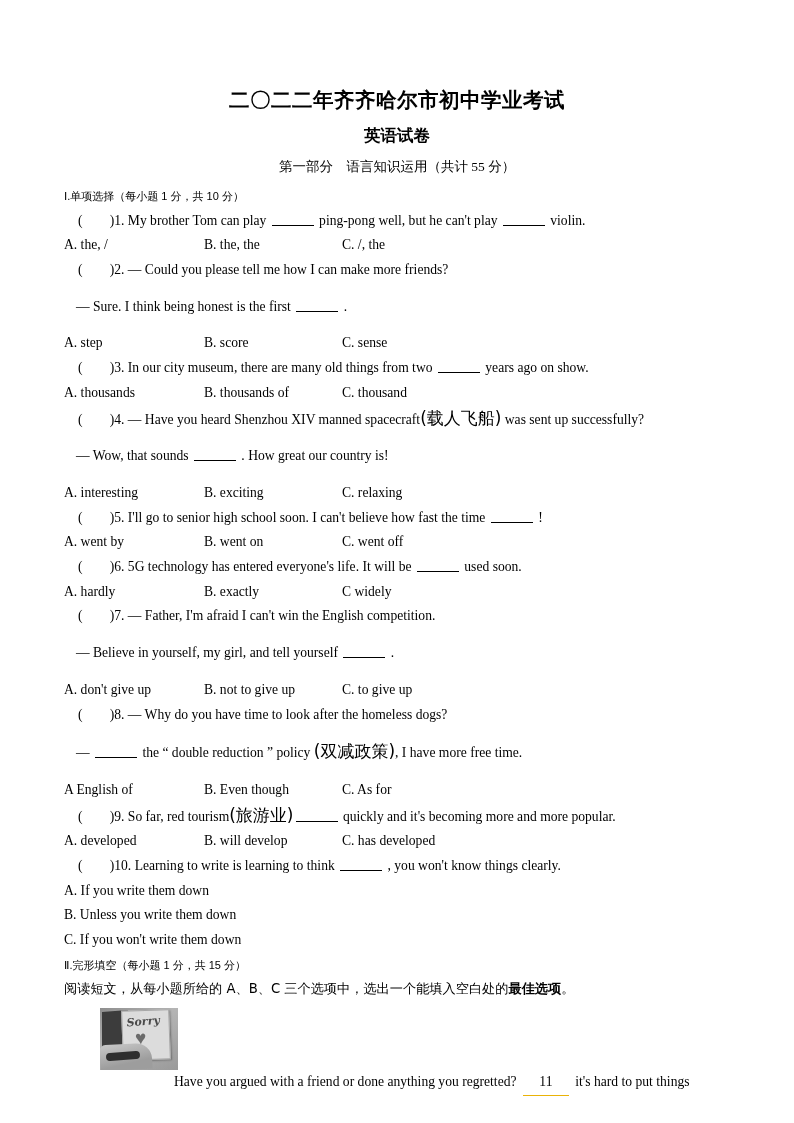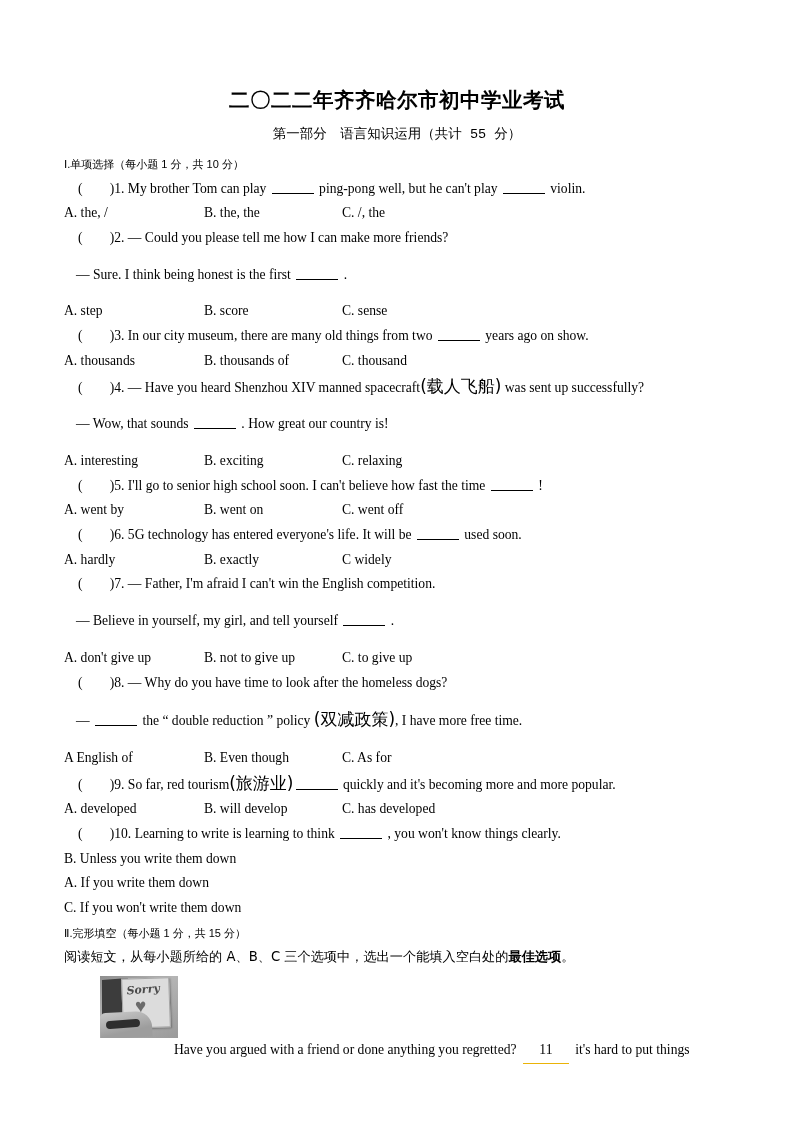--- a/index.html
+++ b/index.html
@@ -42,21 +42,21 @@
   .doc-subtitle {
     text-align: center;
     font-family: "DejaVu Serif", "Liberation Serif", serif;
     font-weight: bold;
     font-size: 16.5px;
     line-height: 24px;
     margin: 10px 0 8px 0;
   }
   .part-line {
     text-align: center;
-    font-family: Liberation Mono, monospace;
+    font-family: Liberation Serif, serif;
     font-size: 13.5px;
     line-height: 22px;
     margin: 6px 0 6px 0;
   }
 
   
   .sec-head {
     font-family: Liberation Sans, sans-serif;
     font-size: 11px;
     line-height: 24.6px;
@@ -204,20 +204,21 @@
     white-space: nowrap;
   }
 </style>
 </head>
 <body>
 
 <div class="page">
   <div class="content">
 
     <h1 class="doc-title">二〇二二年齐齐哈尔市初中学业考试</h1>
+    <h2 class="doc-subtitle">英语试卷</h2>
     <div class="part-line">第一部分　语言知识运用（共计 55 分）</div>
 
     <div class="sec-head">Ⅰ.单项选择（每小题 1 分，共 10 分）</div>
 
     <div class="q-line"><span class="paren">(　　</span><span>)1. My brother Tom can play </span><span class="blank"></span><span> ping-pong well, but he can't play </span><span class="blank"></span><span> violin.</span></div>
     <div class="opts"><span class="opt a">A. the, /</span><span class="opt b">B.  the, the</span><span class="opt c">C. /, the</span></div>
 
     <div class="q-line"><span class="paren">(　　</span><span>)2. — Could you please tell me how I can make more friends?</span></div>
     <div class="cont-line"><span>— Sure. I think being honest is the first </span><span class="blank"></span><span> .</span></div>
     <div class="opts"><span class="opt a">A. step</span><span class="opt b">B.  score</span><span class="opt c">C.  sense</span></div>
@@ -240,22 +241,22 @@
     <div class="opts"><span class="opt a">A. don't give up</span><span class="opt b">B.  not to give up</span><span class="opt c">C. to give up</span></div>
 
     <div class="q-line"><span class="paren">(　　</span><span>)8. — Why do you have time to look after the homeless dogs?</span></div>
     <div class="cont-line"><span>— </span><span class="blank"></span><span> the “ double reduction ” policy </span><span class="cn">(双减政策)</span><span>, I have more free time.</span></div>
     <div class="opts"><span class="opt a">A English of</span><span class="opt b">B.  Even though</span><span class="opt c">C. As for</span></div>
 
     <div class="q-line"><span class="paren">(　　</span><span>)9. So far, red tourism</span><span class="cn">(旅游业)</span><span class="blank"></span><span> quickly and it's becoming more and more popular.</span></div>
     <div class="opts"><span class="opt a">A. developed</span><span class="opt b">B.  will develop</span><span class="opt c">C.  has developed</span></div>
 
     <div class="q-line"><span class="paren">(　　</span><span>)10. Learning to write is learning to think </span><span class="blank"></span><span> , you won't know things clearly.</span></div>
+    <div class="opt-stack">A. If you write them down</div>
     <div class="opt-stack">B. Unless you write them down</div>
-    <div class="opt-stack">A. If you write them down</div>
     <div class="opt-stack">C. If you won't write them down</div>
 
     <div class="sec-head">Ⅱ.完形填空（每小题 1 分，共 15 分）</div>
     <div class="instr"><span>阅读短文，从每小题所给的 A、B、C 三个选项中，选出一个能填入空白处的</span><b>最佳选项</b><span>。</span></div>
 
     <div class="cloze-block">
       <div class="pic-wrap">
         <div class="pic-inner">
           <div class="pic-bg"></div>
           <div class="pic-darkpanel"></div>

